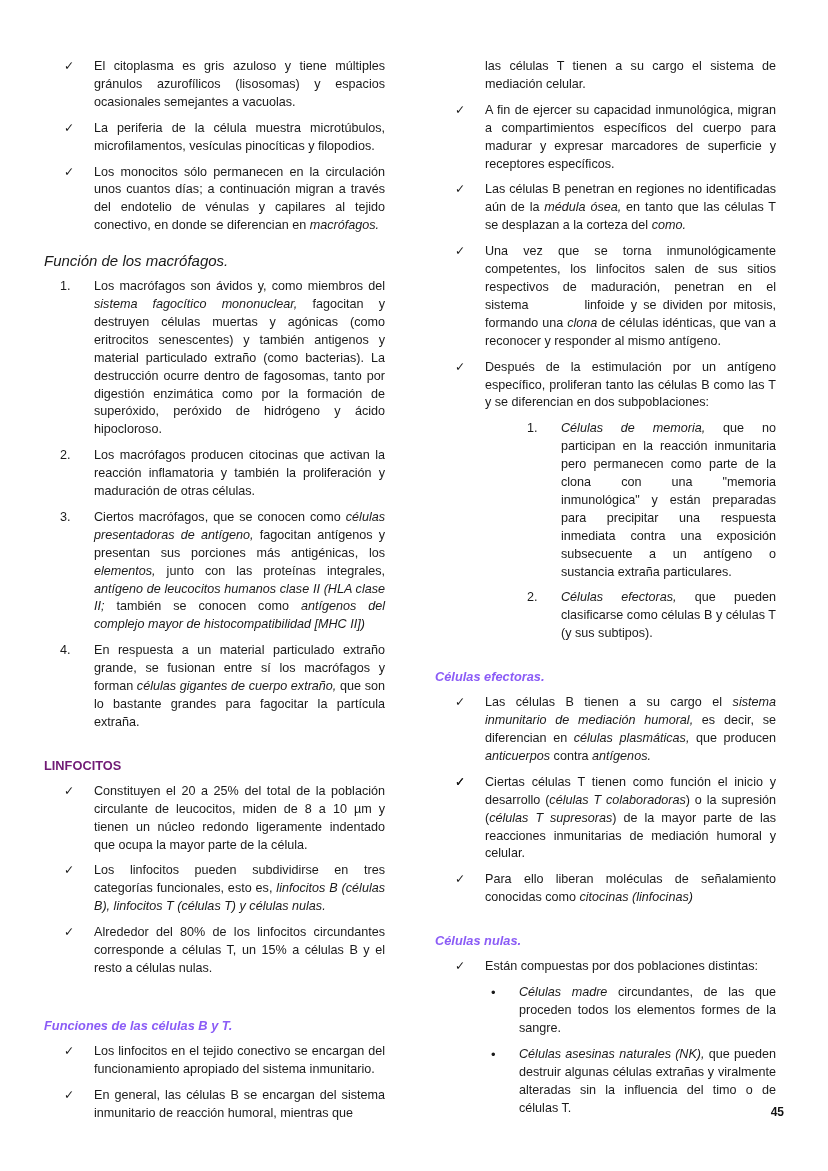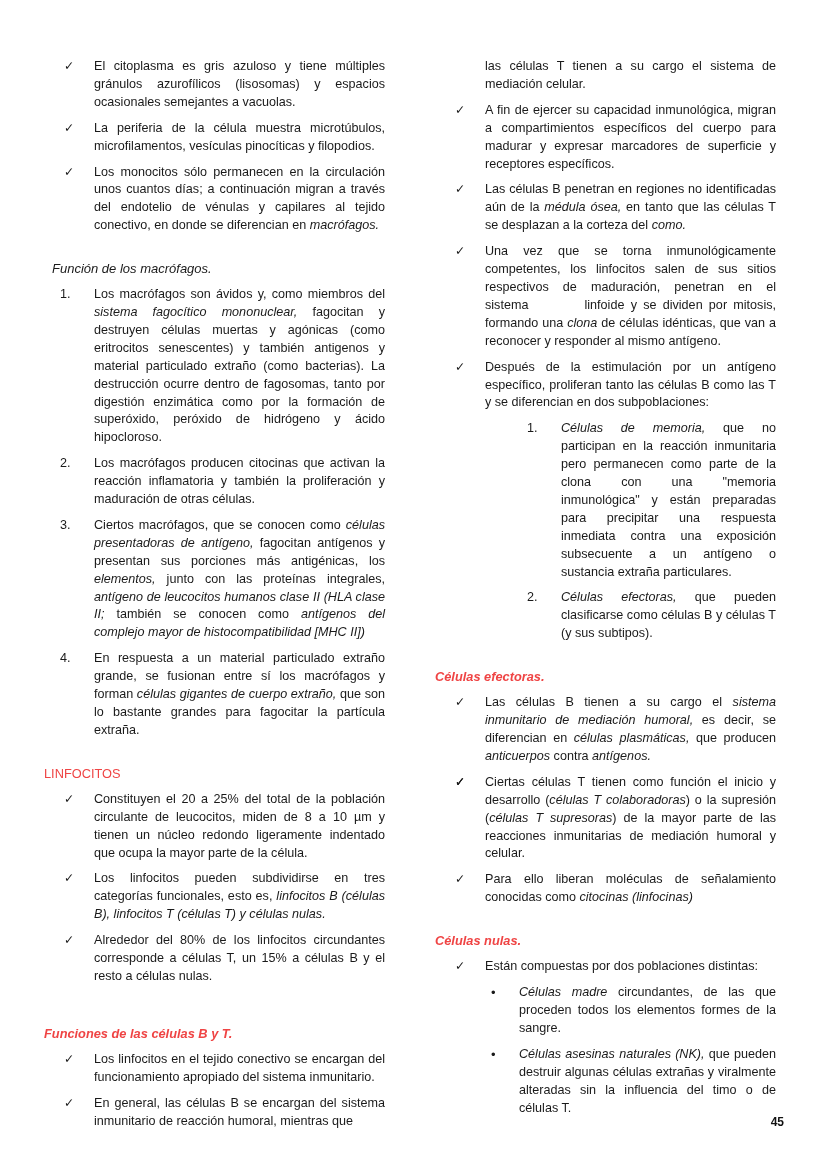--- a/index.html
+++ b/index.html
@@ -131,50 +131,50 @@
     width: 14px;
     font-size: 13px;
     line-height: 17.9px;
     color: #1a1a1a;
   }
 
   
   .h-bold {
     font-size: 12.8px;
     line-height: 18px;
-    font-weight: normal;
-    margin: 0;
-    color: #ef4444;
+    font-weight: bold;
+    margin: 0;
+    color: #701a75;
   }
   .h-italic {
-    font-size: 13px;
+    font-size: 15px;
     line-height: 17.9px;
     font-style: italic;
-    margin: 8px;
+    margin: 0;
     color: #1a1a1a;
   }
   .h-bold-italic {
     font-size: 12.8px;
     line-height: 18px;
     font-weight: bold;
     font-style: italic;
     margin: 0;
-    color: #ef4444;
+    color: #8b5cf6;
   }
 
   i, em { font-style: italic; }
 
   .gap-sm { height: 9px; }
   .gap-md { height: 17px; }
   .gap-lg { height: 31px; }
 
   .pagenum {
     position: absolute;
     right: 44px;
-    bottom: 42px;
+    bottom: 52px;
     font-size: 12px;
     font-weight: bold;
     color: #111111;
   }
 </style>
 </head>
 <body>
 
 <div id="page">
 

